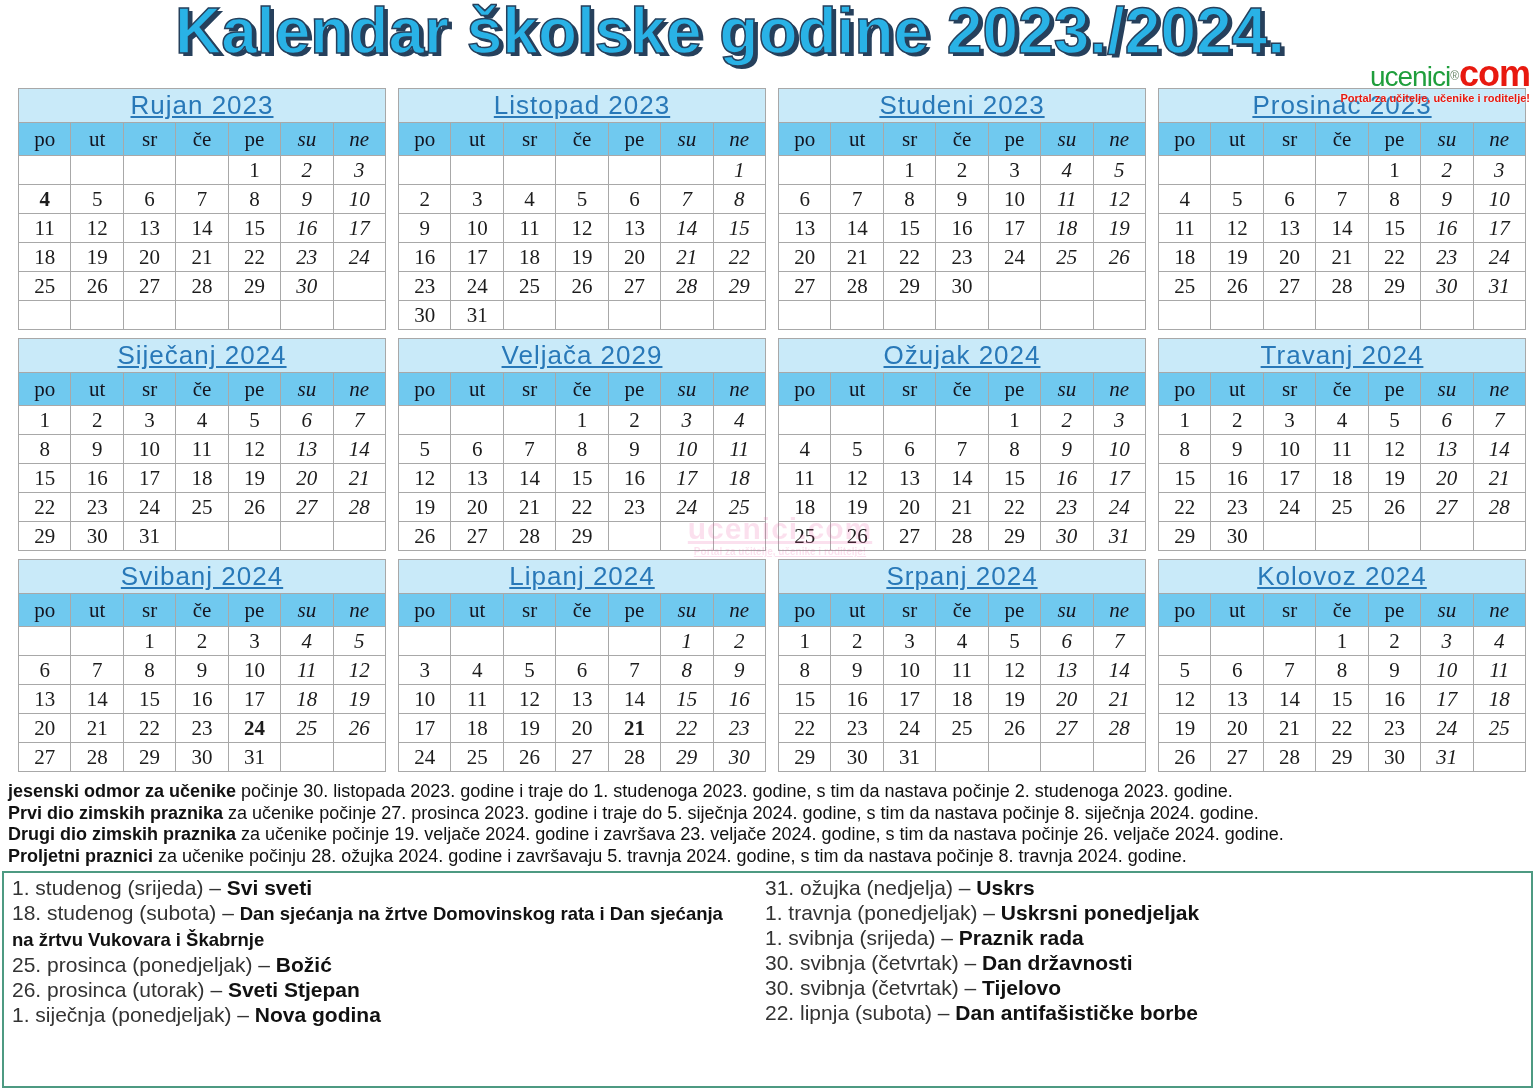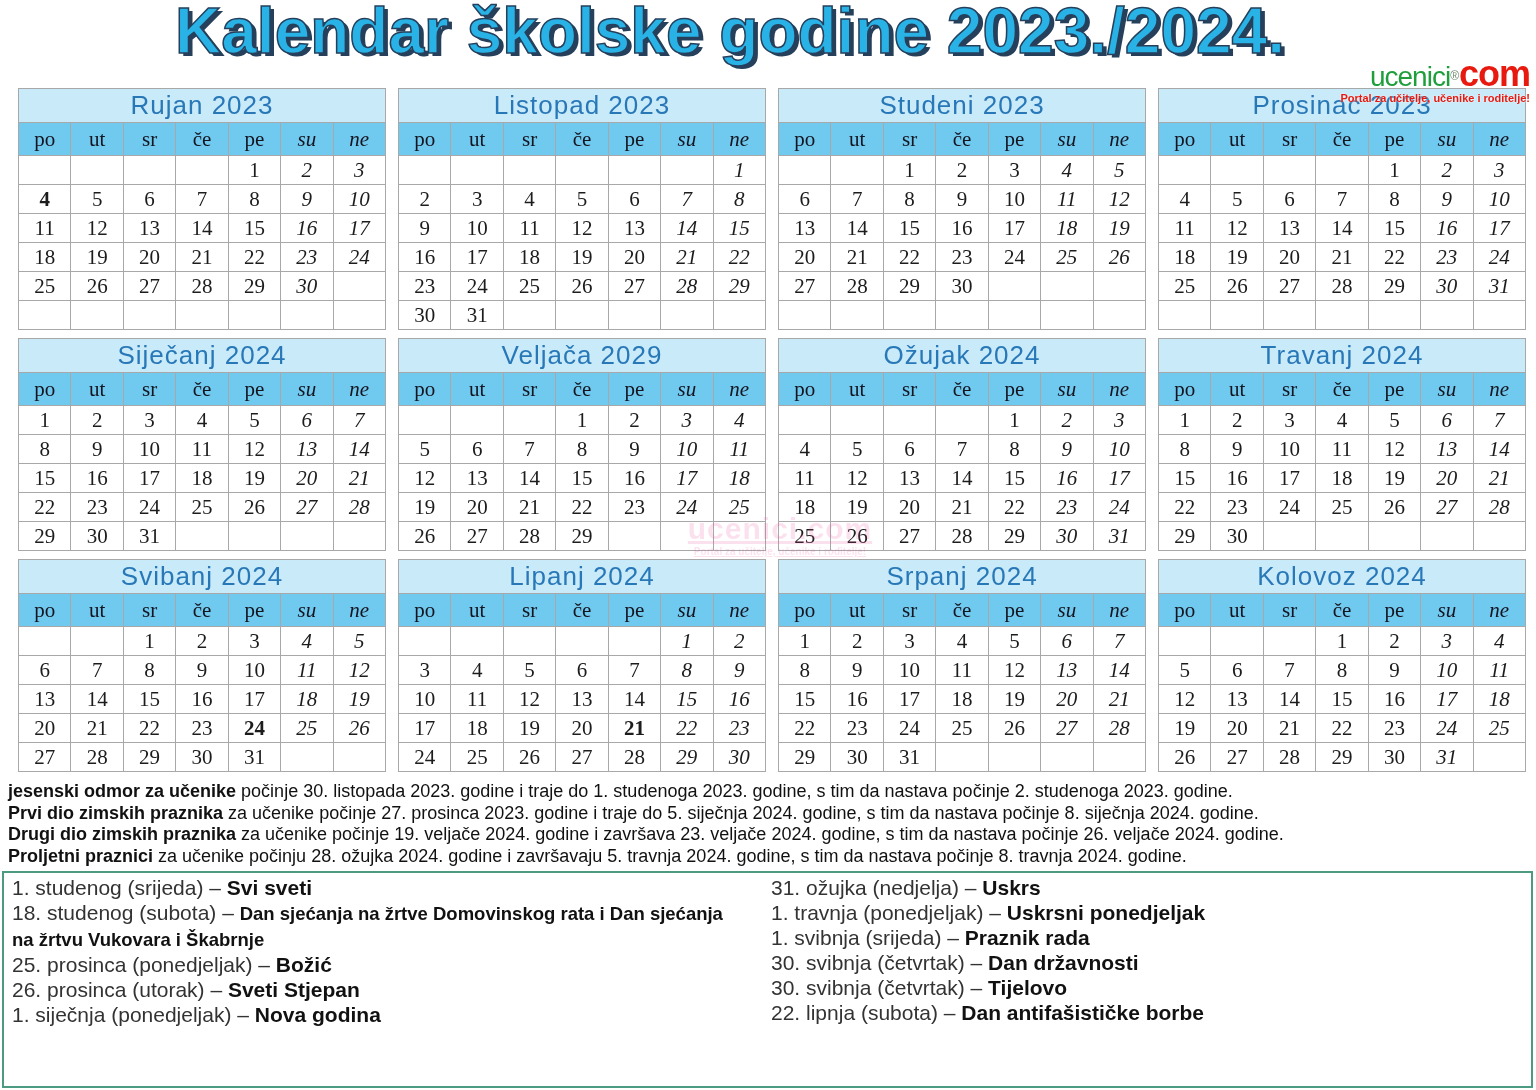--- a/index.html
+++ b/index.html
@@ -42,21 +42,21 @@
     position:absolute;left:18px;top:88px;
     display:grid;grid-template-columns:repeat(4,368px);
     column-gap:12px;row-gap:8px;align-items:start;
   }
   table.month{border-collapse:collapse;width:368px;background:#fff;
     border:1px solid #8f8f8f;table-layout:fixed;}
   table.month th,table.month td{border:1px solid var(--grid-border);padding:0;text-align:center;}
   th.mtitle{background:var(--month-title-bg);height:34px;border-bottom:none;}
   .mname{
     font-family:"Liberation Sans",sans-serif;font-size:26px;color:var(--month-title-color);
-    letter-spacing:1px;font-weight:400;
+    text-decoration:underline;letter-spacing:1px;font-weight:400;
   }
   tr.dhdr th{
     background:var(--dayhdr-bg);height:33px;
     font-family:"Liberation Serif",serif;font-size:21px;font-weight:400;color:#14141f;
   }
   tr.dhdr th.wknd{font-style:italic;}
   table.month td{
     height:29px;font-family:"Liberation Serif",serif;font-size:21px;color:#1c1c1c;
     background:#ffffff;
   }
@@ -68,21 +68,21 @@
   
   .notes{position:absolute;left:8px;top:781px;width:1524px;
     font-size:18px;line-height:21.5px;color:#111;}
   .notes b{font-weight:700;}
   
   .holidays{
     position:absolute;left:2px;top:871px;width:1531px;height:217px;
     border:2px solid var(--box-border);background:#fff;padding:2px 6px;overflow:hidden;
   }
   .h-title{font-size:28px;font-weight:800;color:#1b1b1b;margin:2px 0 4px 2px;letter-spacing:-0.3px;}
-  .h-cols{display:grid;grid-template-columns:737px 1fr;column-gap:22px;padding-left:2px;}
+  .h-cols{display:grid;grid-template-columns:737px 1fr;column-gap:16px;padding-left:2px;}
   .h-item{font-size:21px;line-height:25px;color:#333;}
   .h-item .h-name{font-weight:800;color:#111;}
   .h-item .h-name.small{font-size:18.5px;}
 </style>
 </head>
 <body>
 
 <div class="page-title">Kalendar školske godine 2023./2024.</div>
 
 <div class="logo">

